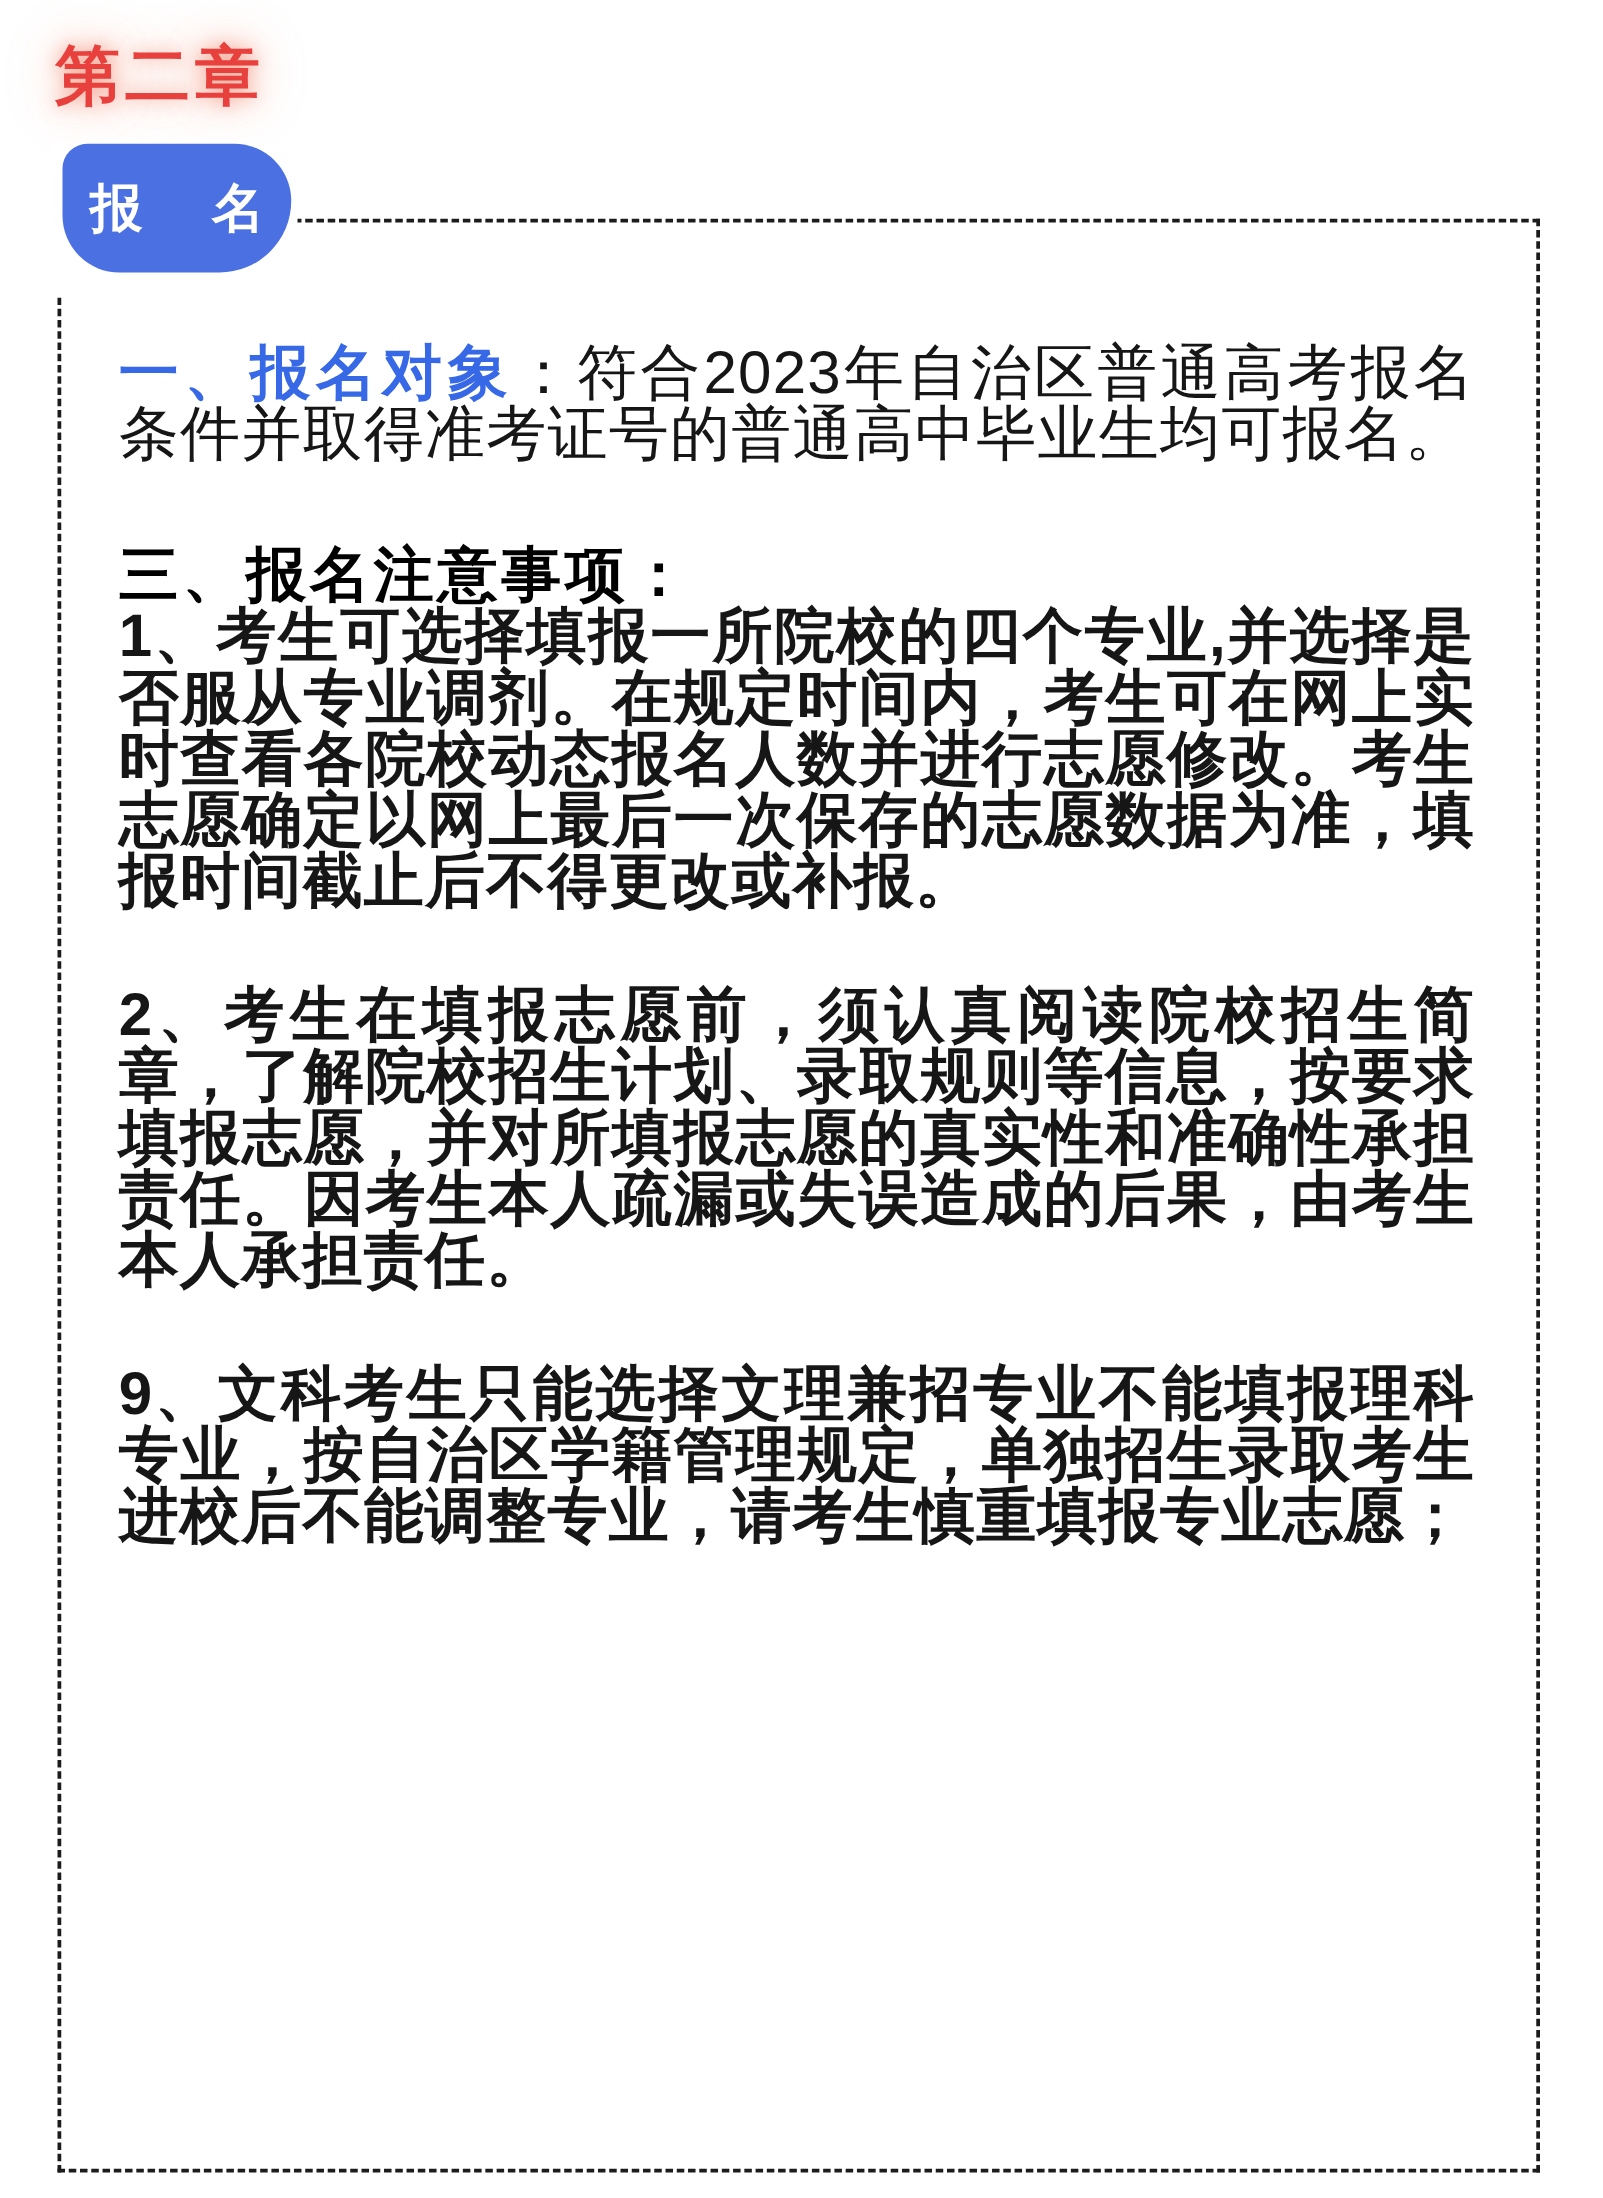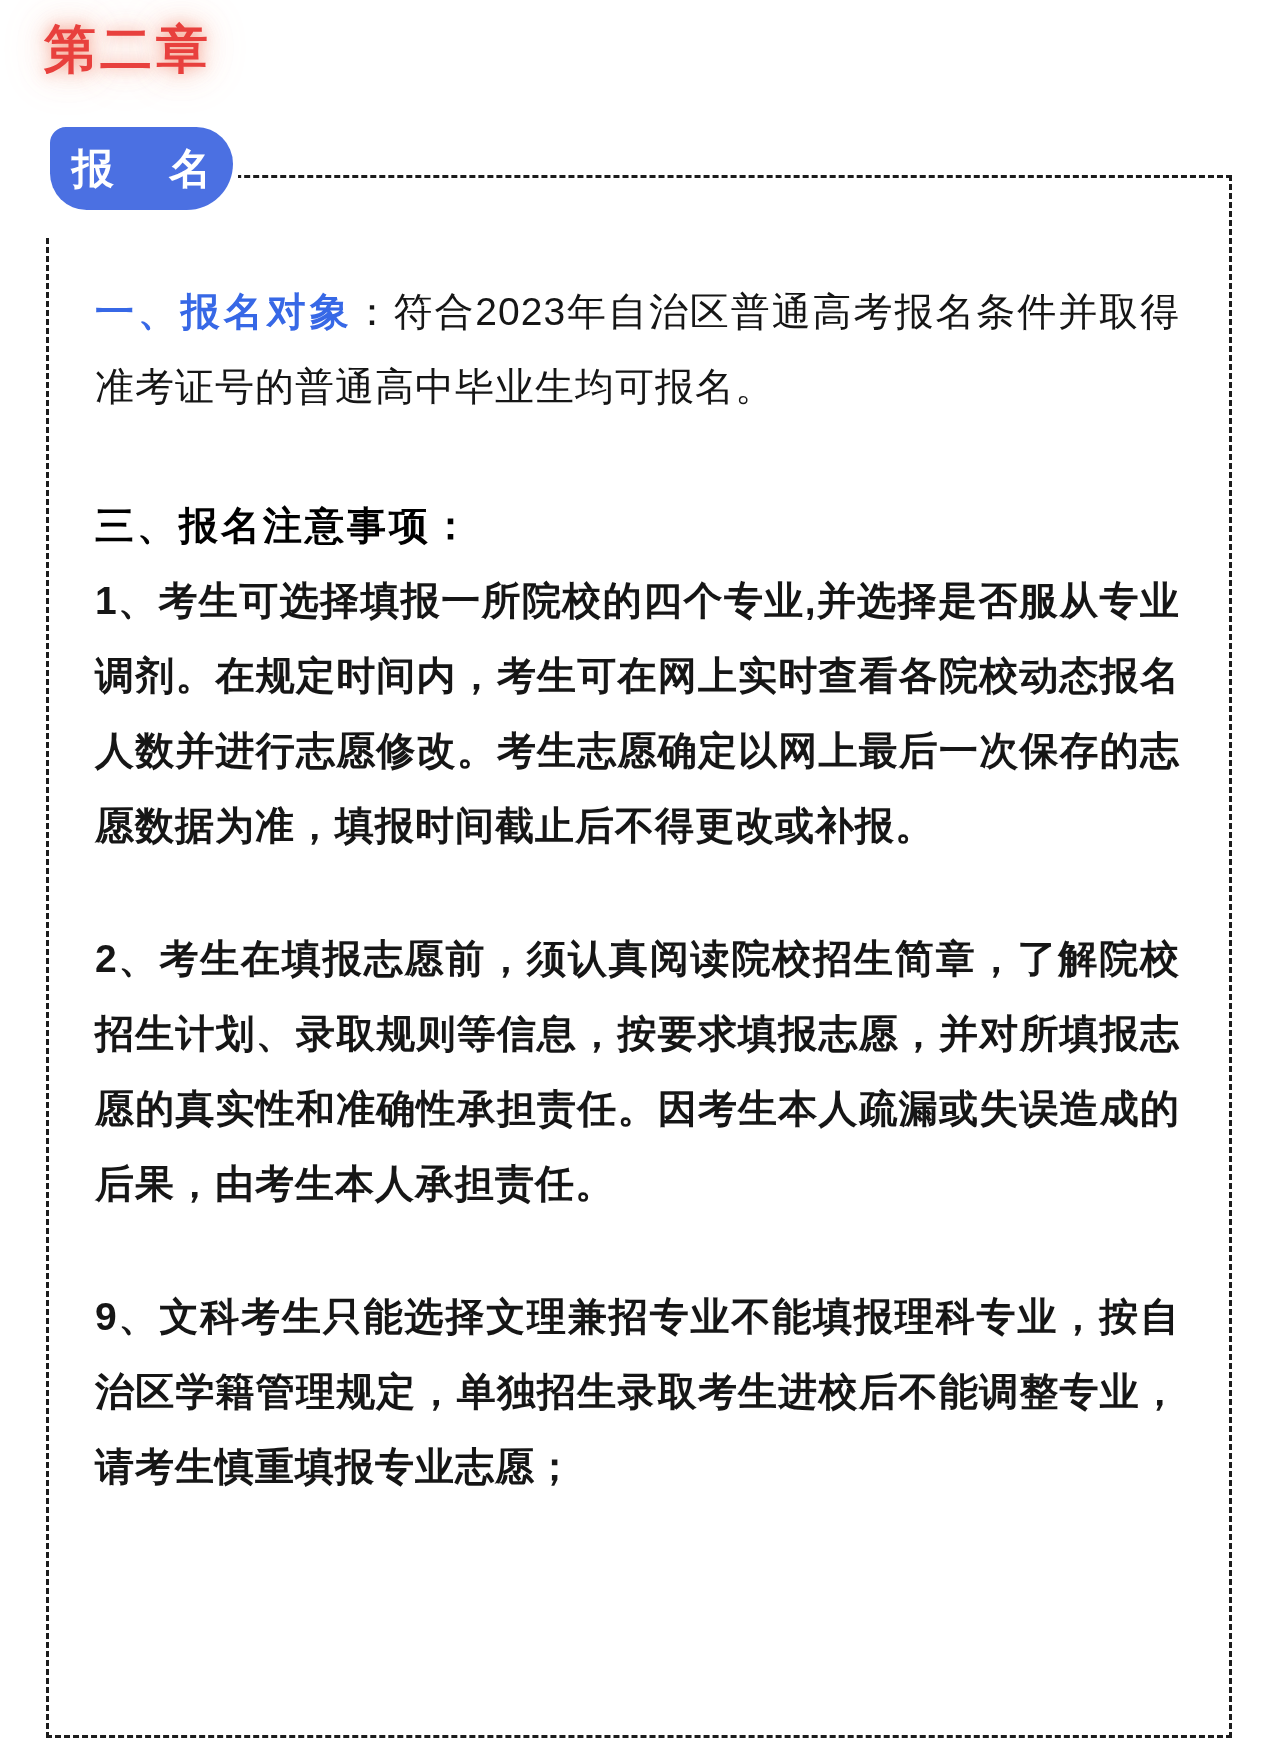--- a/index.html
+++ b/index.html
@@ -8,21 +8,21 @@
     width: 1282px;
     height: 1758px;
     background: #ffffff;
     overflow: hidden;
     font-family: "Liberation Sans", sans-serif;
     color: #161616;
   }
   .chapter-title {
     position: absolute;
     left: 44px;
-    top: 15px;
+    top: 26px;
     font-size: 52px;
     font-weight: bold;
     letter-spacing: 4px;
     color: #e8403d;
     text-shadow:
       0 0 14px rgba(240, 120, 95, 0.55),
       0 0 30px rgba(243, 140, 110, 0.40),
       0 0 48px rgba(245, 160, 130, 0.30);
   }
   .dashed-box {
@@ -32,22 +32,22 @@
     width: 1186px;
     height: 1563px;
     box-sizing: border-box;
     border: 3px dashed #1c1c1c;
     background: #ffffff;
   }
   .content {
     box-sizing: border-box;
     width: 100%;
     padding: 96px 49px 0 46px;
-    font-size: 39px;
-    line-height: 75px;
+    font-size: 48px;
+    line-height: 49px;
     letter-spacing: 1px;
     text-align: justify;
   }
   .para { margin: 0 0 64px 0; }
   .para:last-child { margin-bottom: 0; }
   .blue-label {
     color: #3768e6;
     font-weight: bold;
     letter-spacing: 3px;
   }
@@ -64,28 +64,27 @@
     position: absolute;
     left: 40px;
     top: 116px;
     width: 198px;
     height: 122px;
     background: #ffffff;
   }
   .tab {
     position: absolute;
     left: 50px;
-    top: 127px;
+    top: 115px;
     width: 183px;
-    height: 83px;
+    height: 103px;
     background: #4b70e2;
     border-radius: 20px 46px 58px 46px;
     display: flex;
     align-items: center;
-    justify-content: center;
   }
   .tab-label {
     color: #ffffff;
     font-size: 42px;
     font-weight: bold;
     letter-spacing: 22px;
     padding-left: 22px;
     white-space: nowrap;
   }
 </style>

